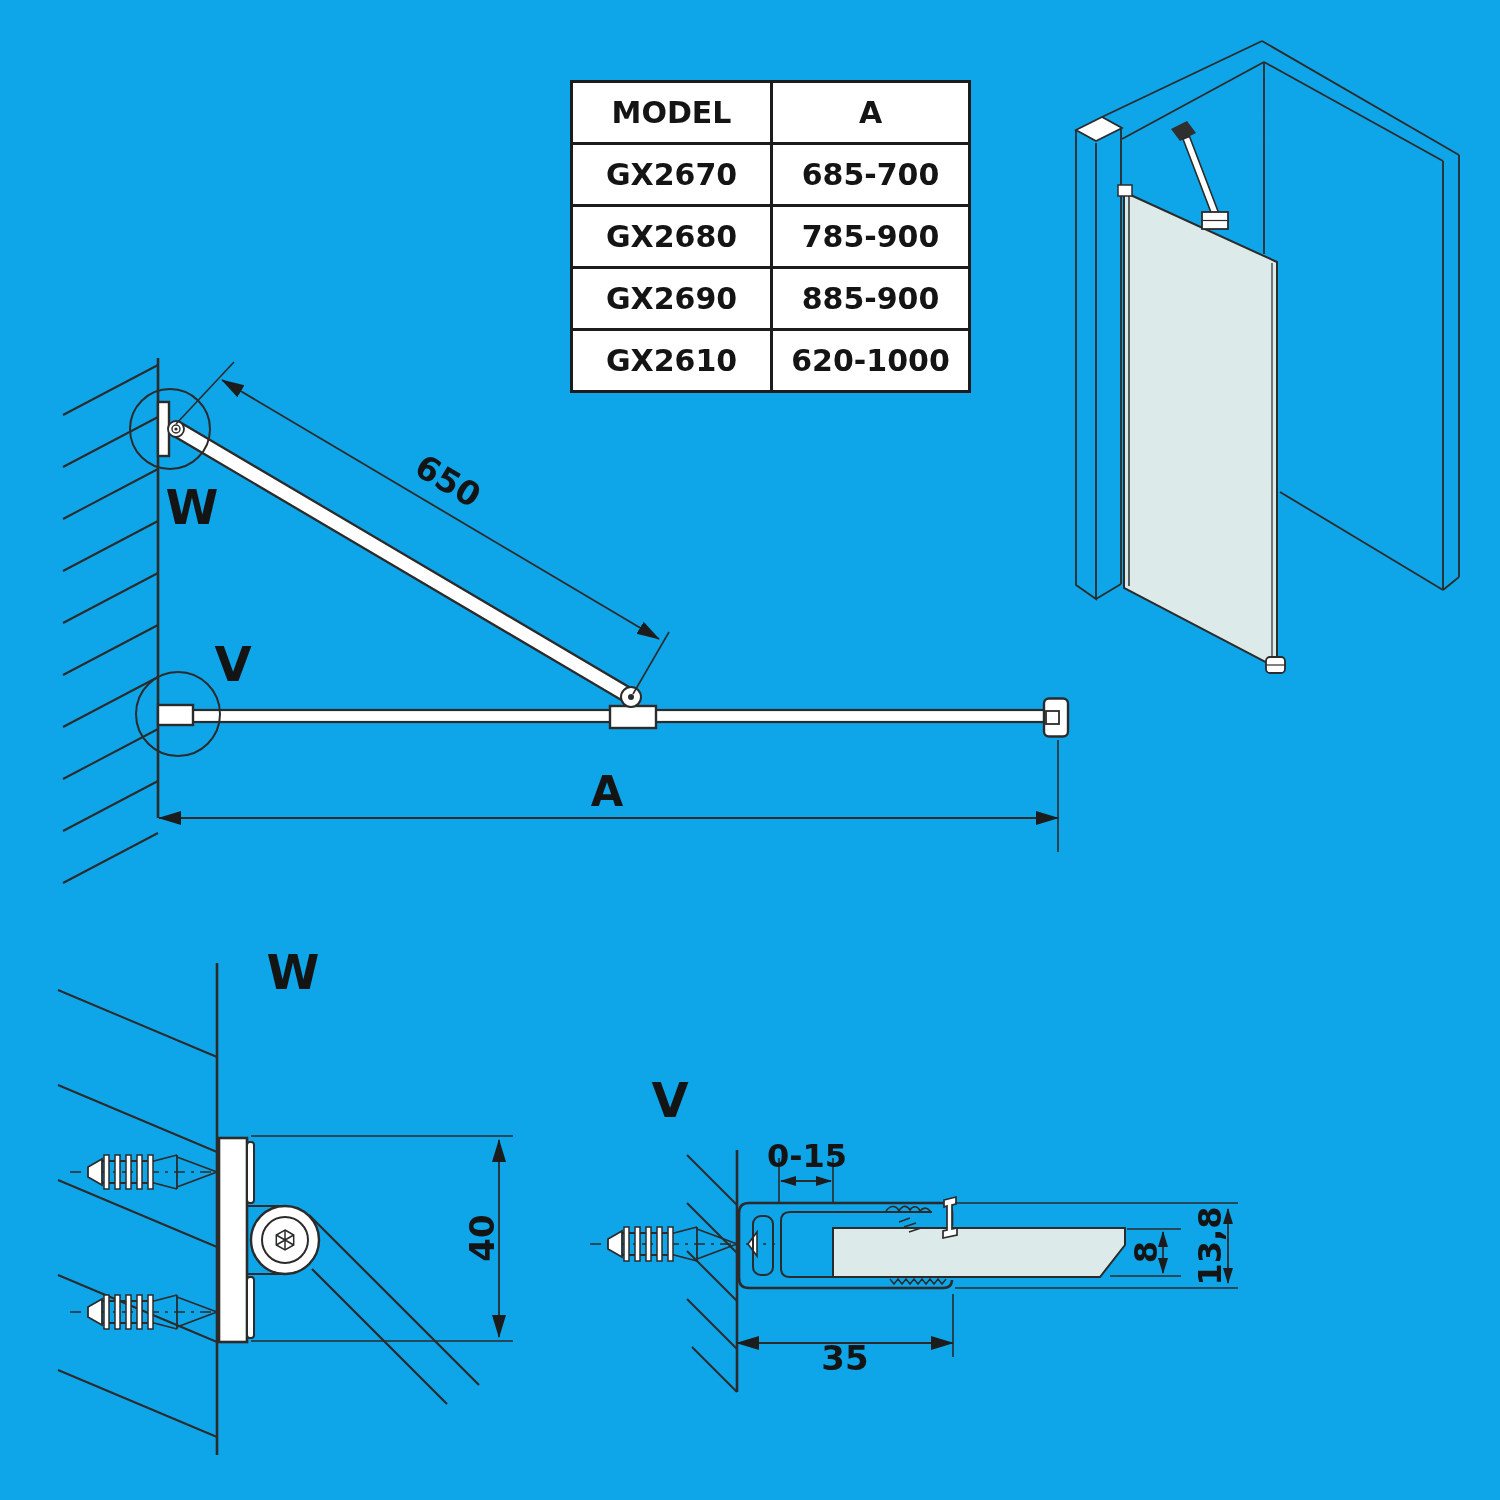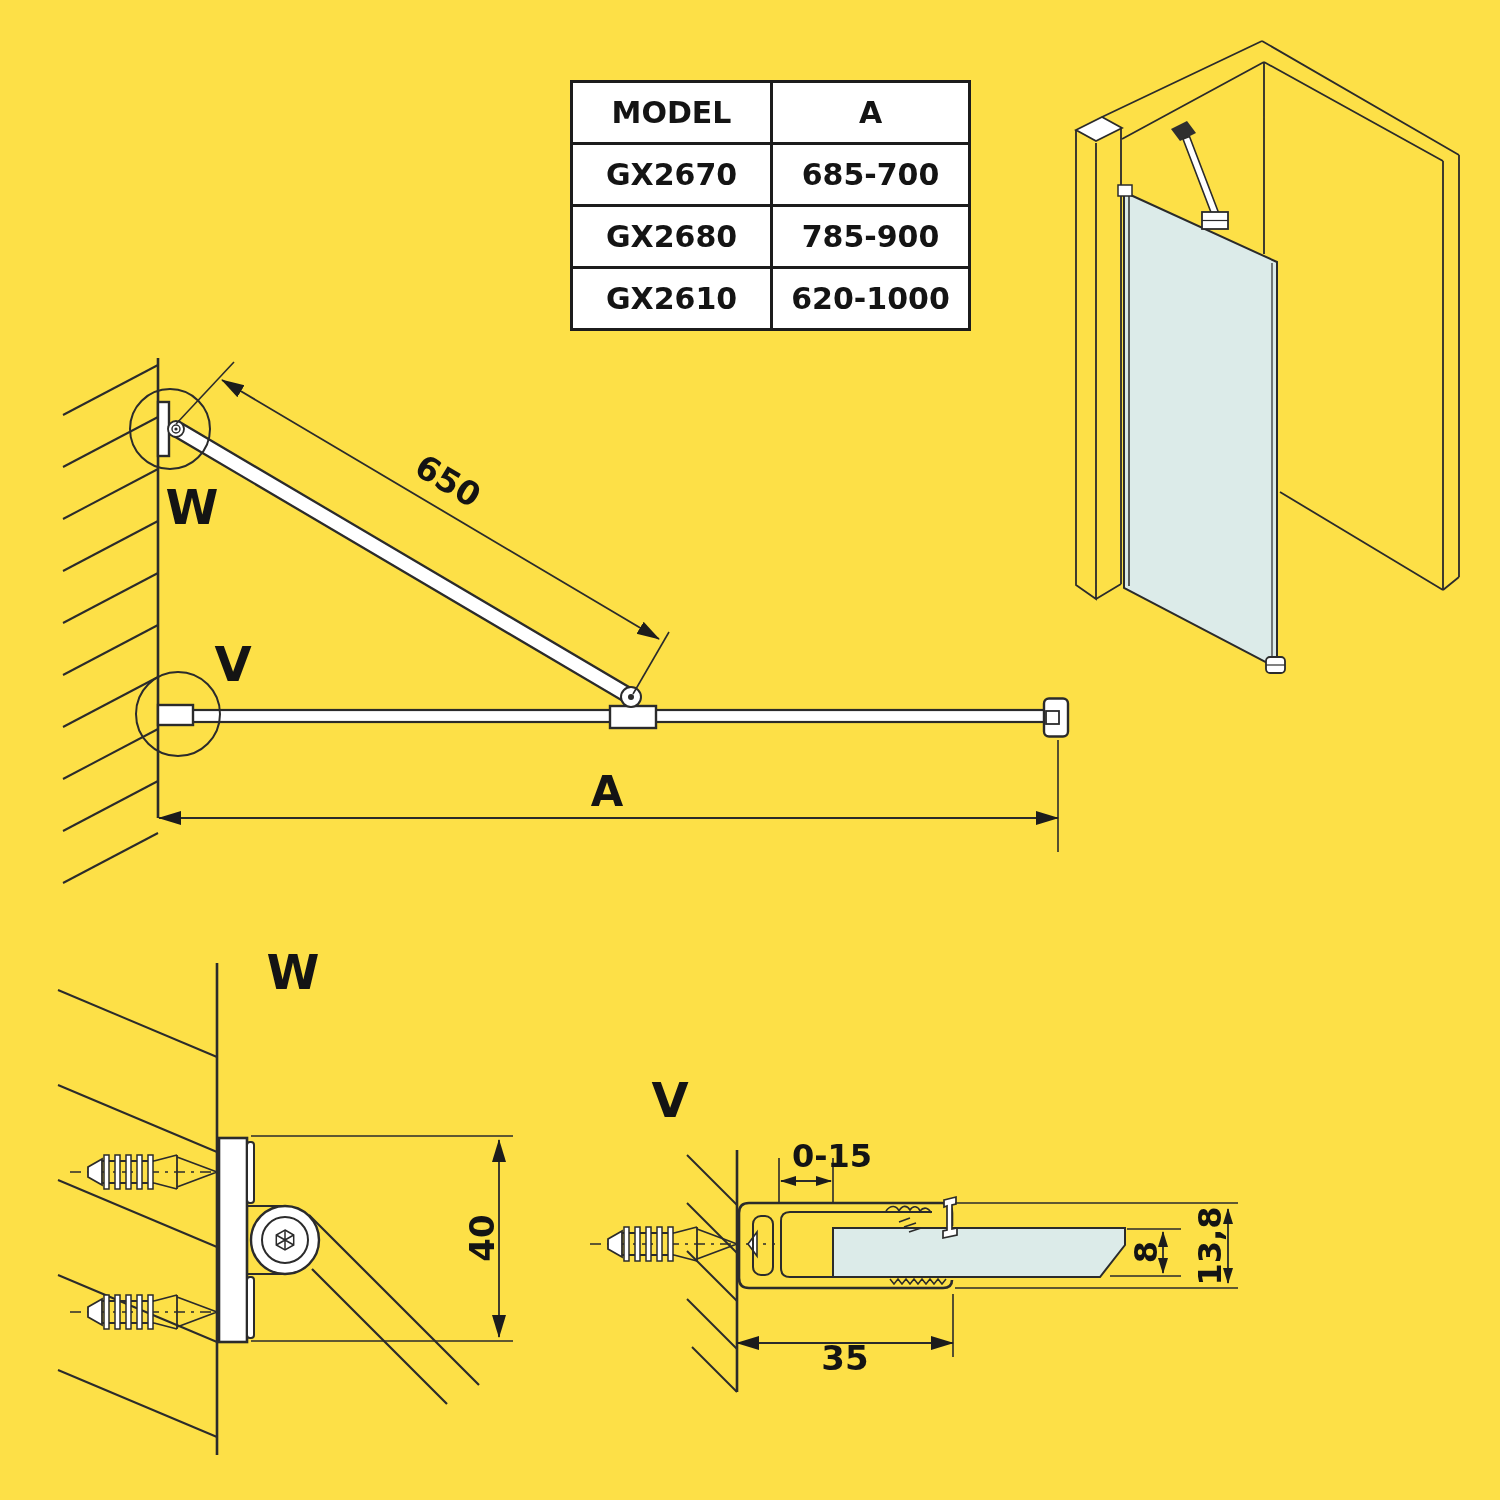--- a/index.html
+++ b/index.html
@@ -1,16 +1,16 @@
 <!DOCTYPE html>
 <html><head>
 <meta charset="utf-8">
 <style>
   html,body{margin:0;padding:0;background:#ffffff;}
-  .canvas{position:relative;width:1500px;height:1500px;background:#fde047;overflow:hidden;
+  .canvas{position:relative;width:1500px;height:1500px;background:#0ea5e9;overflow:hidden;
           font-family:"DejaVu Sans","Liberation Sans",sans-serif;color:#111;}
   .canvas svg{position:absolute;left:0;top:0;}
   
   .spec-table{position:absolute;left:570px;top:80px;border-collapse:collapse;table-layout:fixed;}
   .spec-table td,.spec-table th{border:3px solid #1c1c1c;text-align:center;vertical-align:middle;
       font-size:30px;padding:0;height:59px;background:#fff;color:#141414;}
   .spec-table th{font-weight:bold;}
   .spec-table td{font-weight:bold;}
   .col-model{width:197px;} .col-a{width:195px;}
   
@@ -187,30 +187,34 @@
     </tr>
     <tr>
       <td>GX2670</td>
       <td>685-700</td>
     </tr>
     <tr>
       <td>GX2680</td>
       <td>785-900</td>
     </tr>
     <tr>
+      <td>GX2690</td>
+      <td>885-900</td>
+    </tr>
+    <tr>
       <td>GX2610</td>
       <td>620-1000</td>
     </tr>
   </tbody>
     </table>
 
   <div class="lbl fs33 rot31" style="left:448px;top:481px;">650</div>
   <div class="lbl fs42" style="left:607px;top:792px;">A</div>
   <div class="lbl fs48" style="left:192px;top:507px;">W</div>
   <div class="lbl fs48" style="left:233px;top:664px;">V</div>
   <div class="lbl fs48" style="left:293px;top:972px;">W</div>
   <div class="lbl fs34 rotm90" style="left:482px;top:1238px;">40</div>
   <div class="lbl fs48" style="left:670px;top:1100px;">V</div>
-  <div class="lbl fs32" style="left:832px;top:1156px;">0-15</div>
+  <div class="lbl fs32" style="left:807px;top:1156px;">0-15</div>
   <div class="lbl fs34" style="left:845px;top:1358px;">35</div>
   <div class="lbl fs32 rotm90" style="left:1146px;top:1252px;">8</div>
   <div class="lbl fs32 rotm90" style="left:1210px;top:1246px;">13,8</div>
 </div>
 
 </body></html>

